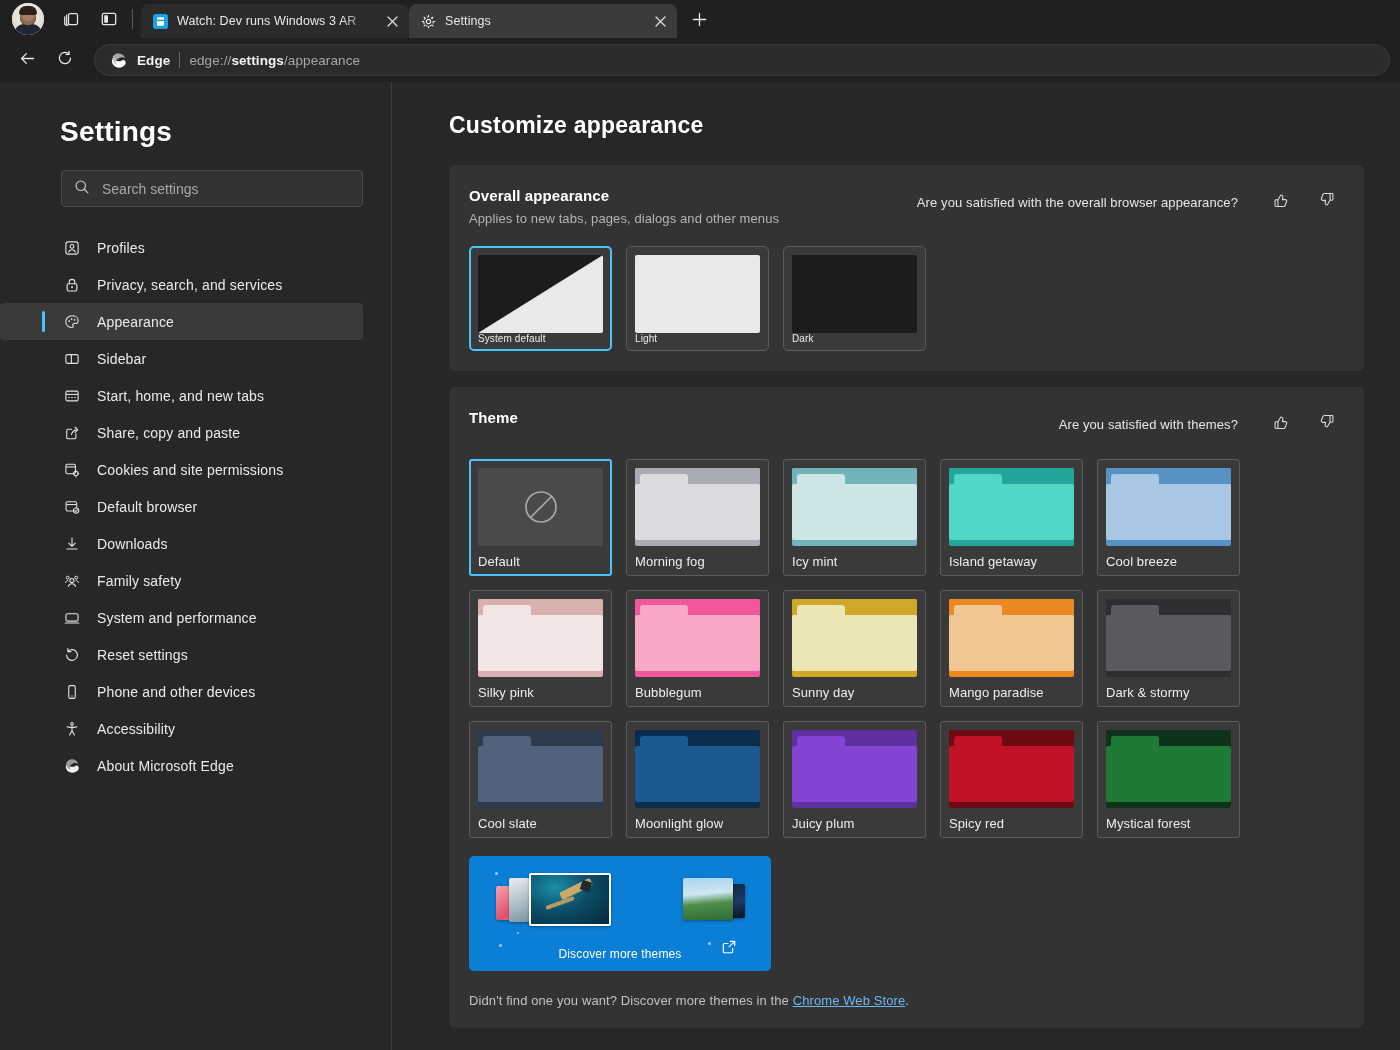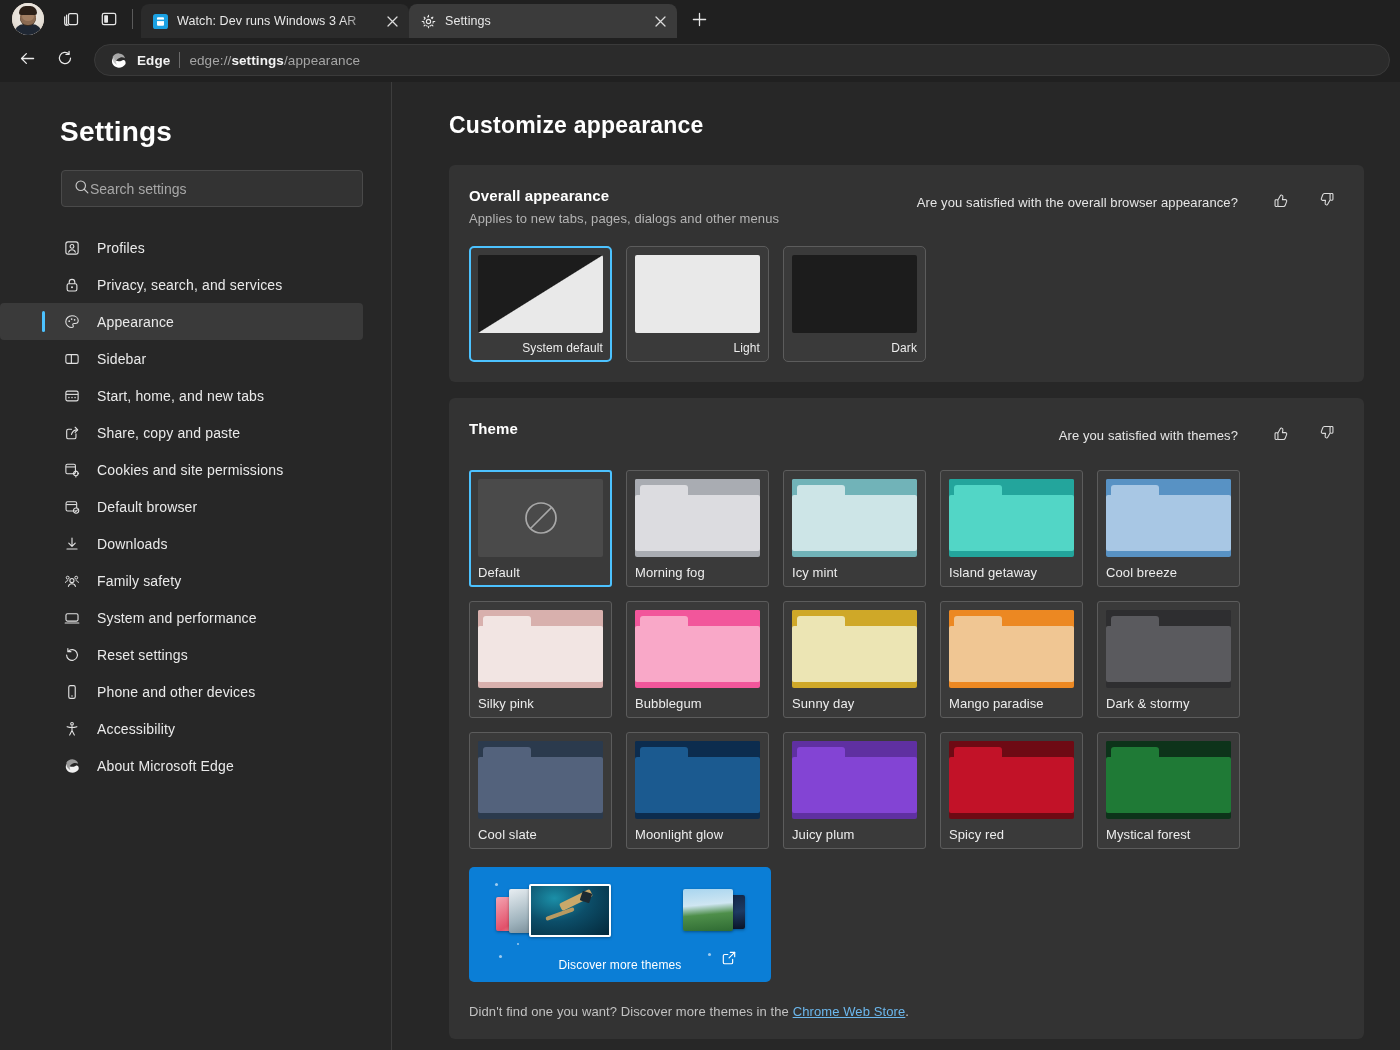--- a/index.html
+++ b/index.html
@@ -79,21 +79,21 @@
 
   .sidebar {
     width: 392px; flex: 0 0 392px; background: #272727; padding: 34px 0 0 0;
     border-right: 1px solid #3d3d3d; overflow: hidden;
   }
   .settings-title {
     font-size: 28px; font-weight: 600; color: #ffffff; margin: 0 0 22px 60px; letter-spacing: .2px;
   }
   .search-box {
     margin: 0 28px 0 61px; height: 37px; background: #333333; border: 1px solid #4a4a4a;
-    border-radius: 4px; display: flex; align-items: center; padding: 0 12px; 
+    border-radius: 4px; display: flex; align-items: center; padding: 0 12px; gap: 12px;
   }
   .search-box input {
     background: transparent; border: none; outline: none; color: #e0e0e0;
     font-size: 14px; font-family: "Liberation Sans", sans-serif; width: 100%;
   }
   .search-box input::placeholder { color: #a8a8a8; }
 
   .navlist { margin-top: 22px; }
   .navitem {
     height: 37px; display: flex; align-items: center; gap: 16px;
@@ -127,21 +127,21 @@
   .appearance-row { display: flex; gap: 14px; margin-top: 20px; }
   .app-tile {
     width: 143px; border-radius: 5px; border: 1px solid #5c5c5c; background:#3a3a3a;
     padding: 8px 8px 6px 8px;
   }
   .app-tile.sel { border: 2px solid #4cc2ff; padding: 7px 7px 5px 7px; }
   .app-thumb { width: 100%; height: 78px; border-radius: 2px; overflow:hidden; position:relative; }
   .thumb-sysdefault { background: linear-gradient(to bottom right, #1c1c1c 0%, #1c1c1c 49.6%, #e9e9e9 50.4%, #e9e9e9 100%); }
   .thumb-light { background: #e9e9e9; }
   .thumb-dark { background: #1c1c1c; }
-  .app-label { font-size: 12px; color: #ededed; margin-top: 8px; letter-spacing:.1px;text-align:right;}
+  .app-label { font-size: 10px; color: #ededed; margin-top: 0; letter-spacing:.1px;}
 
   
   .theme-grid { display: grid; grid-template-columns: repeat(5, 143px); gap: 14px; margin-top: 20px; }
   .theme-tile {
     border-radius: 3px; border: 1px solid #5c5c5c; background: #3a3a3a; padding: 8px 8px 6px 8px;
   }
   .theme-tile.sel { border: 2px solid #4cc2ff; padding: 7px 7px 5px 7px; }
   .theme-thumb { width:100%; height: 78px; border-radius: 2px; position: relative; overflow: hidden; background:#4a4a4a; }
   .folder { position:absolute; inset:0; }
   .folder .top { position:absolute; left:0; right:0; top:0; height: 22px; }

